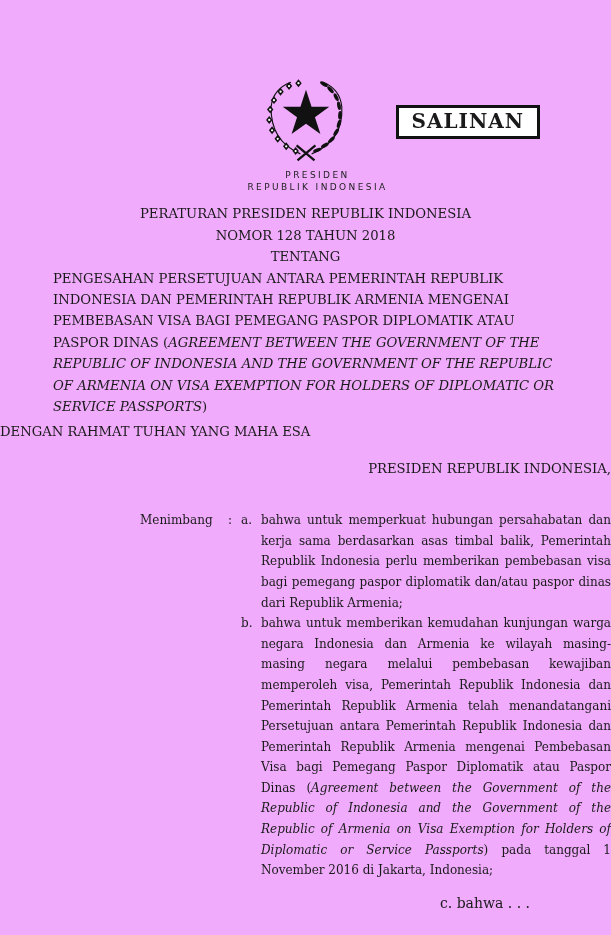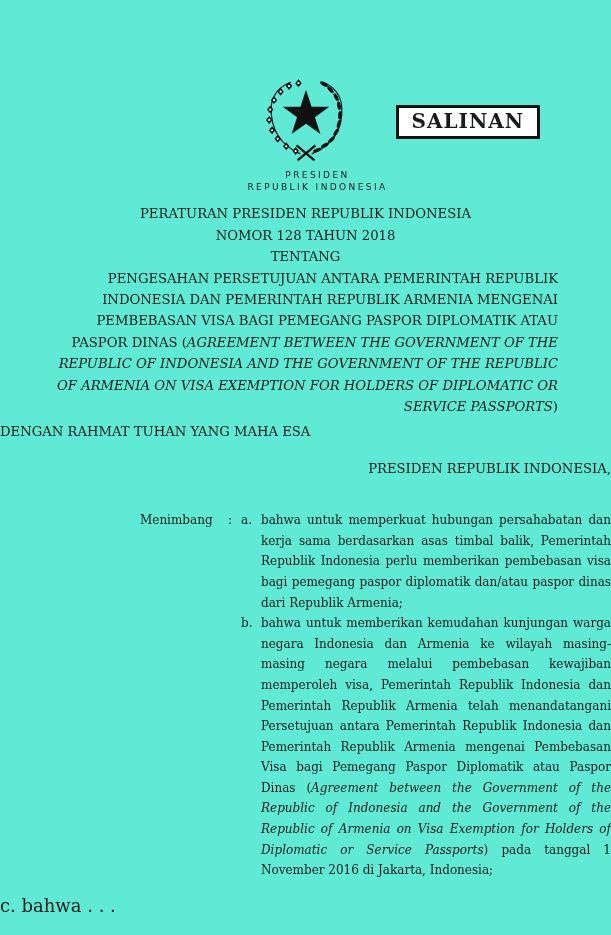--- a/index.html
+++ b/index.html
@@ -2,21 +2,21 @@
 <html><head>
 <meta charset="utf-8">
 <style>
   * { margin: 0; padding: 0; box-sizing: border-box; }
   html, body { background: #f0f0f0; }
   .page {
     position: relative;
     width: 611px;
     height: 935px;
     margin: 0 auto;
-    background: #5eead4;
+    background: #f0abfc;
     color: #1a1a1a;
     font-family: "DejaVu Serif", serif;
     overflow: hidden;
   }
   
   .header {
     position: relative;
     padding-top: 76px;
     text-align: center;
   }
@@ -46,21 +46,21 @@
   
   .doc-heading {
     margin-top: 10px;
     text-align: center;
     font-size: 13.2px;
     line-height: 21.5px;
   }
   .main-title {
     width: 505px;
     margin: 0 auto;
-    text-align: right;
+    text-align: left;
     font-size: 13.2px;
     line-height: 21.4px;
   }
   .motto { margin-top: 4px; text-align: left; font-size: 13.2px; line-height: 21.4px; }
   .opening { margin-top: 15px; text-align: right; font-size: 13.2px; line-height: 21.4px; }
   
   .considerations {
     display: flex;
     margin-top: 31px;
     padding-left: 72px;
@@ -78,22 +78,23 @@
     flex: none;
     text-align: justify;
     text-justify: inter-word;
   }
   .seg-italic { font-style: italic; }
   .seg-normal { font-style: normal; }
   
   .catchword {
     margin-top: 14px;
     padding-right: 81px;
-    text-align: left;
-    font-size: 18px;
+    text-align: right;
+    font-size: 14px;
+    padding-left: 12px;
   }
 </style>
 </head>
 <body>
 
 <div class="page">
 
   <div class="header">
     <svg class="emblem-svg" width="98" height="86" viewBox="0 0 104 90" aria-hidden="true">
 

